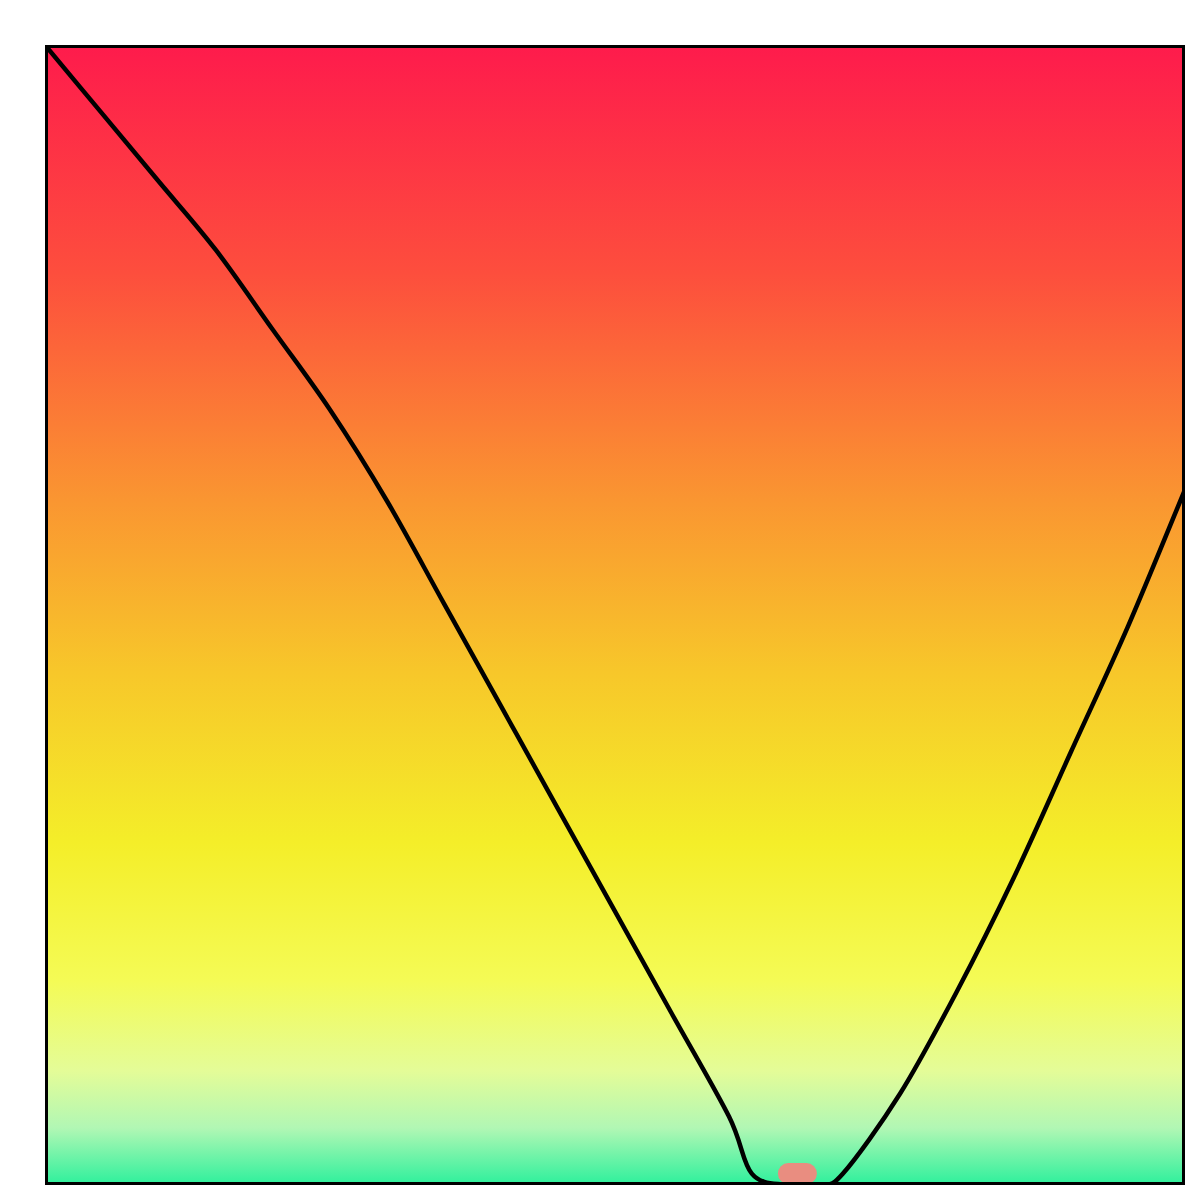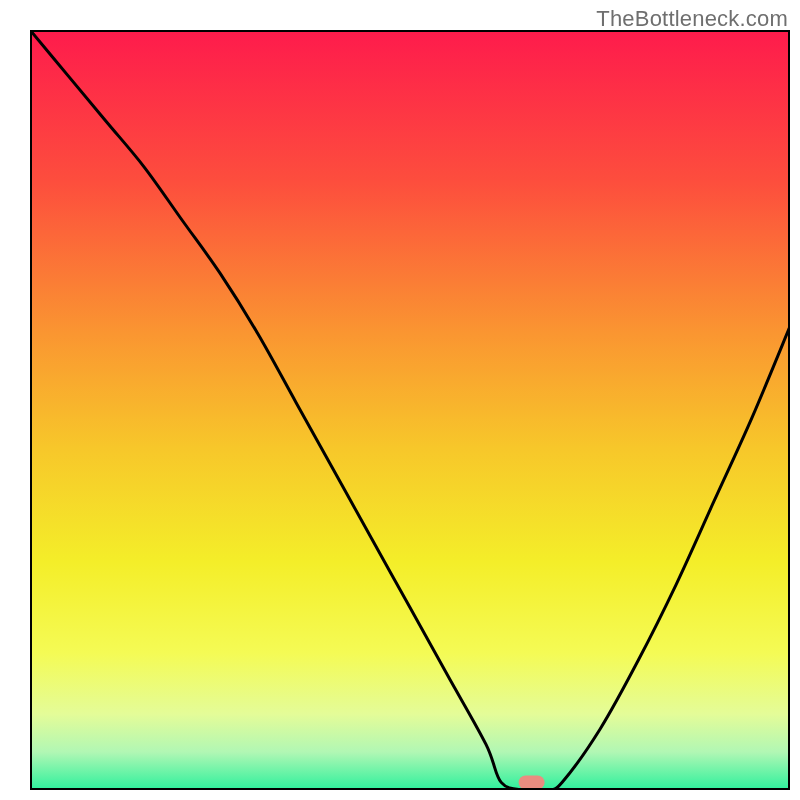--- a/index.html
+++ b/index.html
@@ -26,21 +26,20 @@
     z-index: 5;
   }
   svg {
     display: block;
   }
 </style>
 </head>
 <body>
 
 <div class="chart-container">
-  <div class="watermark">TheBottleneck.com</div>
   <svg id="chart-svg" width="800" height="800" viewBox="0 0 800 800">
     <defs>
       <linearGradient id="bg-grad" x1="0" y1="0" x2="0" y2="1">
           <stop offset="0%" stop-color="#fe1b4c"></stop>
           <stop offset="20%" stop-color="#fd4e3d"></stop>
           <stop offset="40%" stop-color="#fa9631"></stop>
           <stop offset="55.00000000000001%" stop-color="#f7c72a"></stop>
           <stop offset="70%" stop-color="#f4ee29"></stop>
           <stop offset="82%" stop-color="#f4fb55"></stop>
           <stop offset="90%" stop-color="#e4fc98"></stop>

